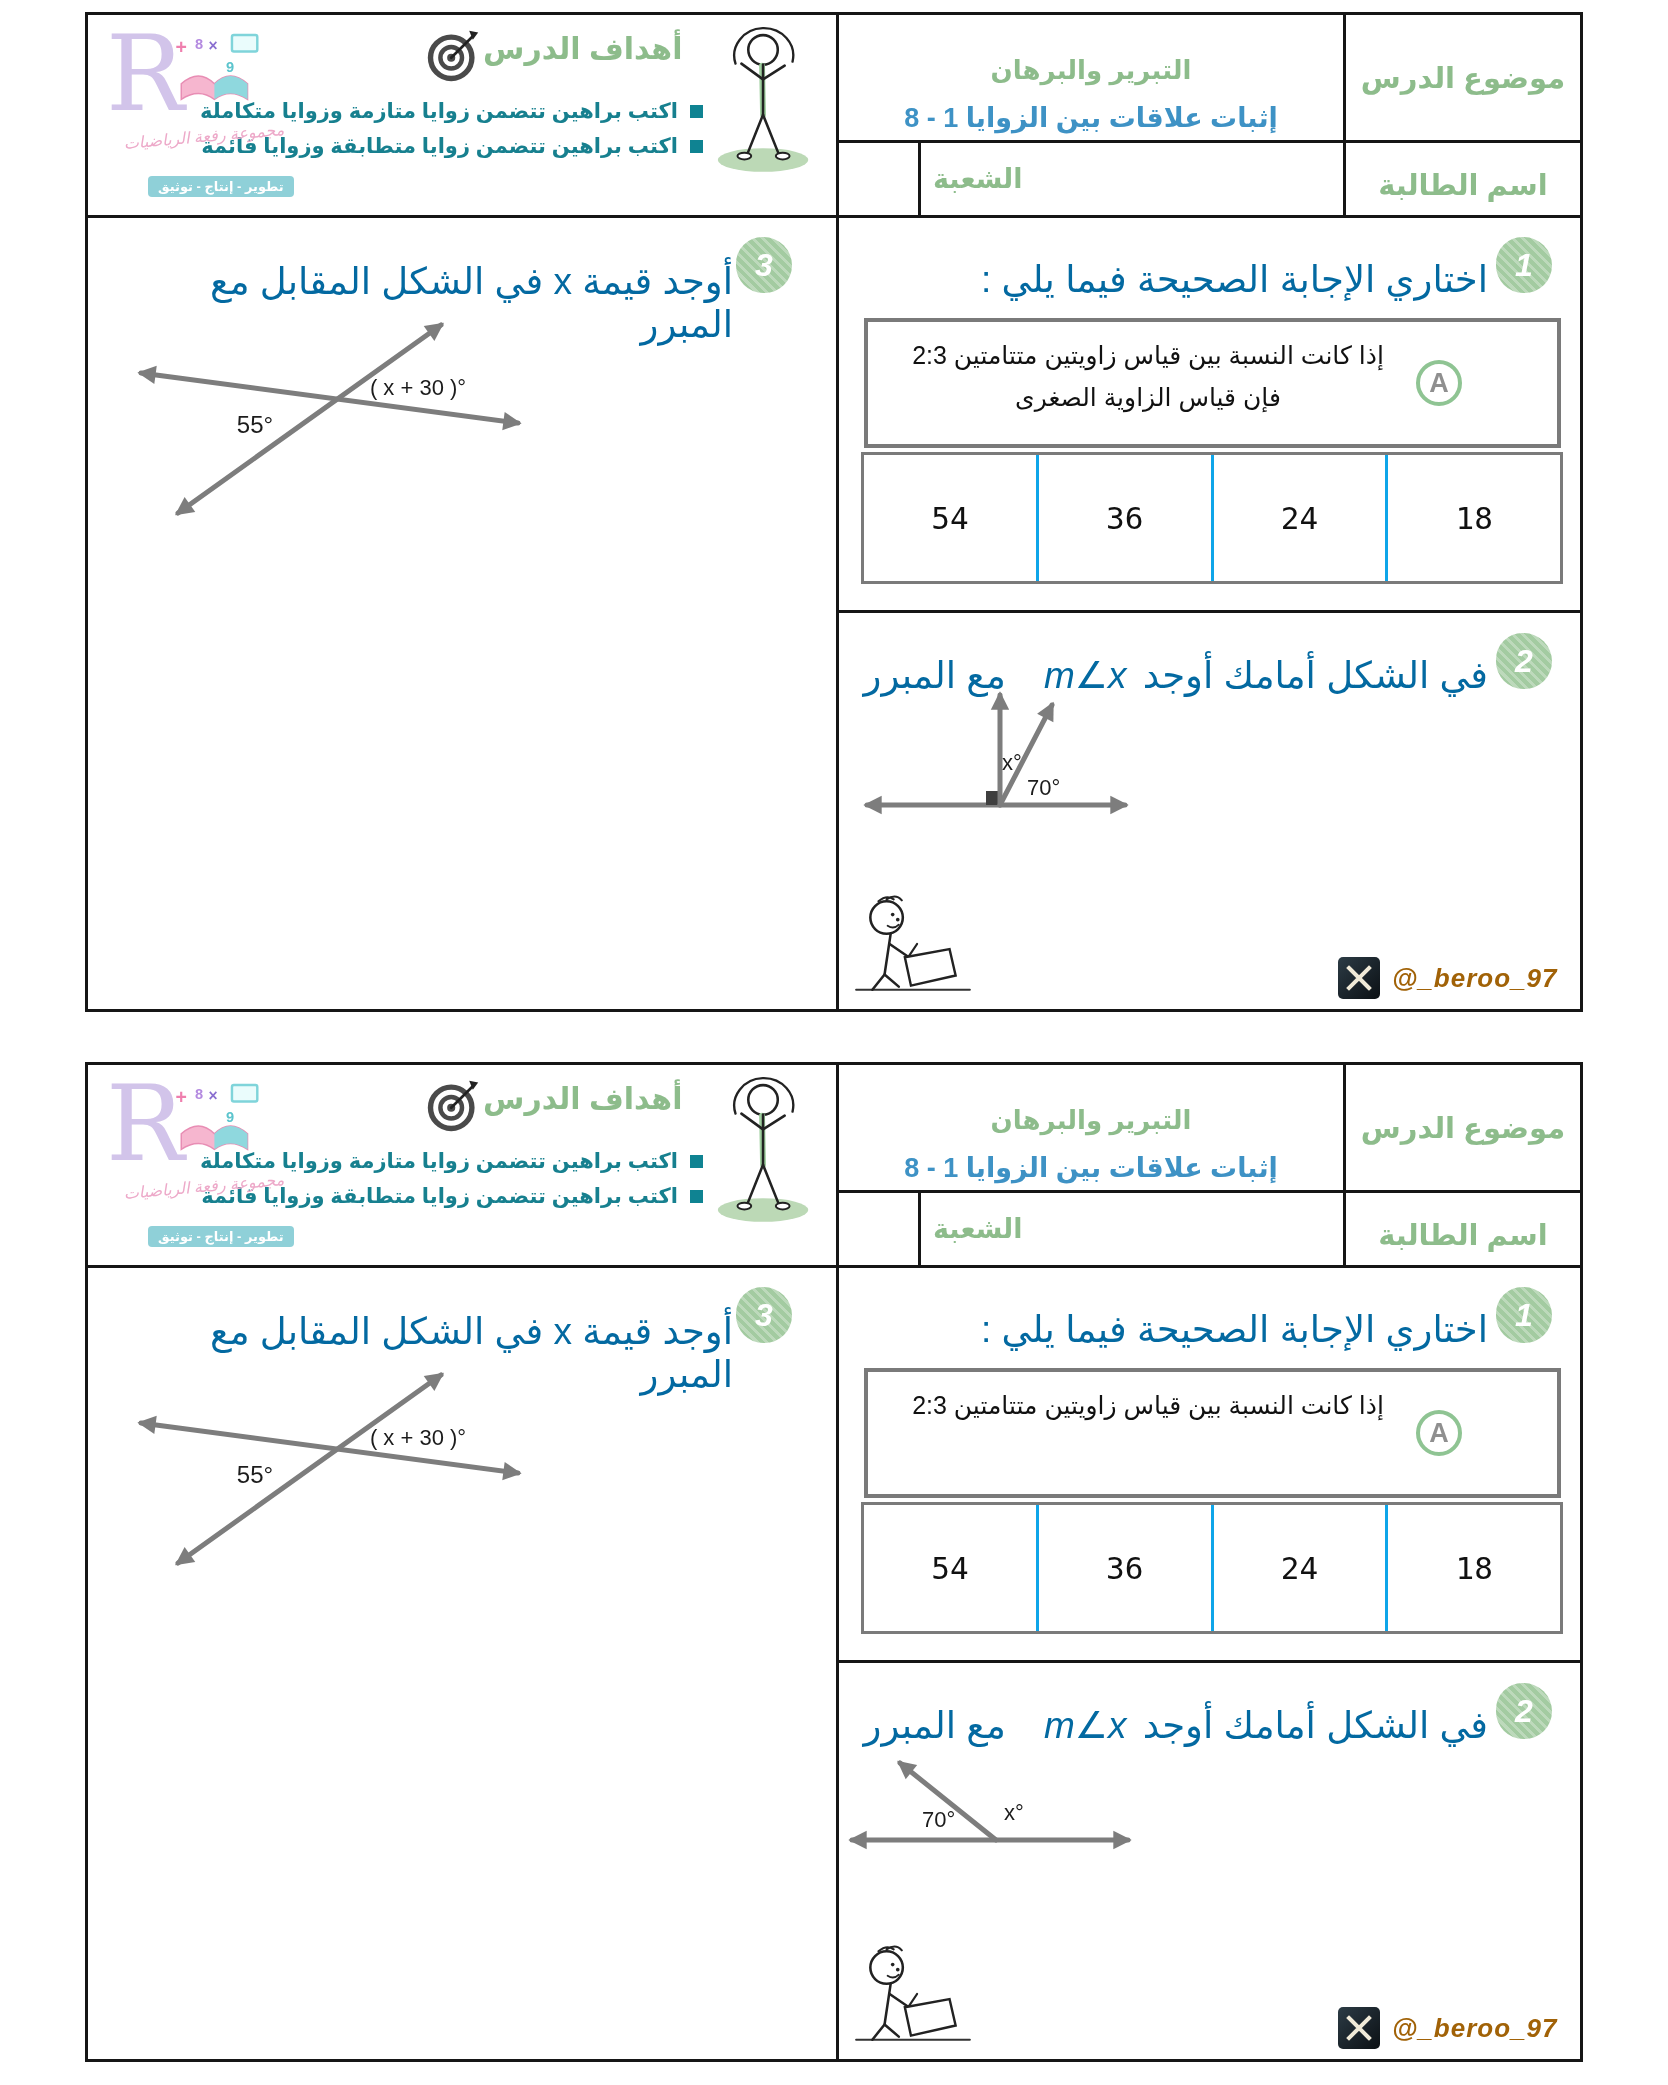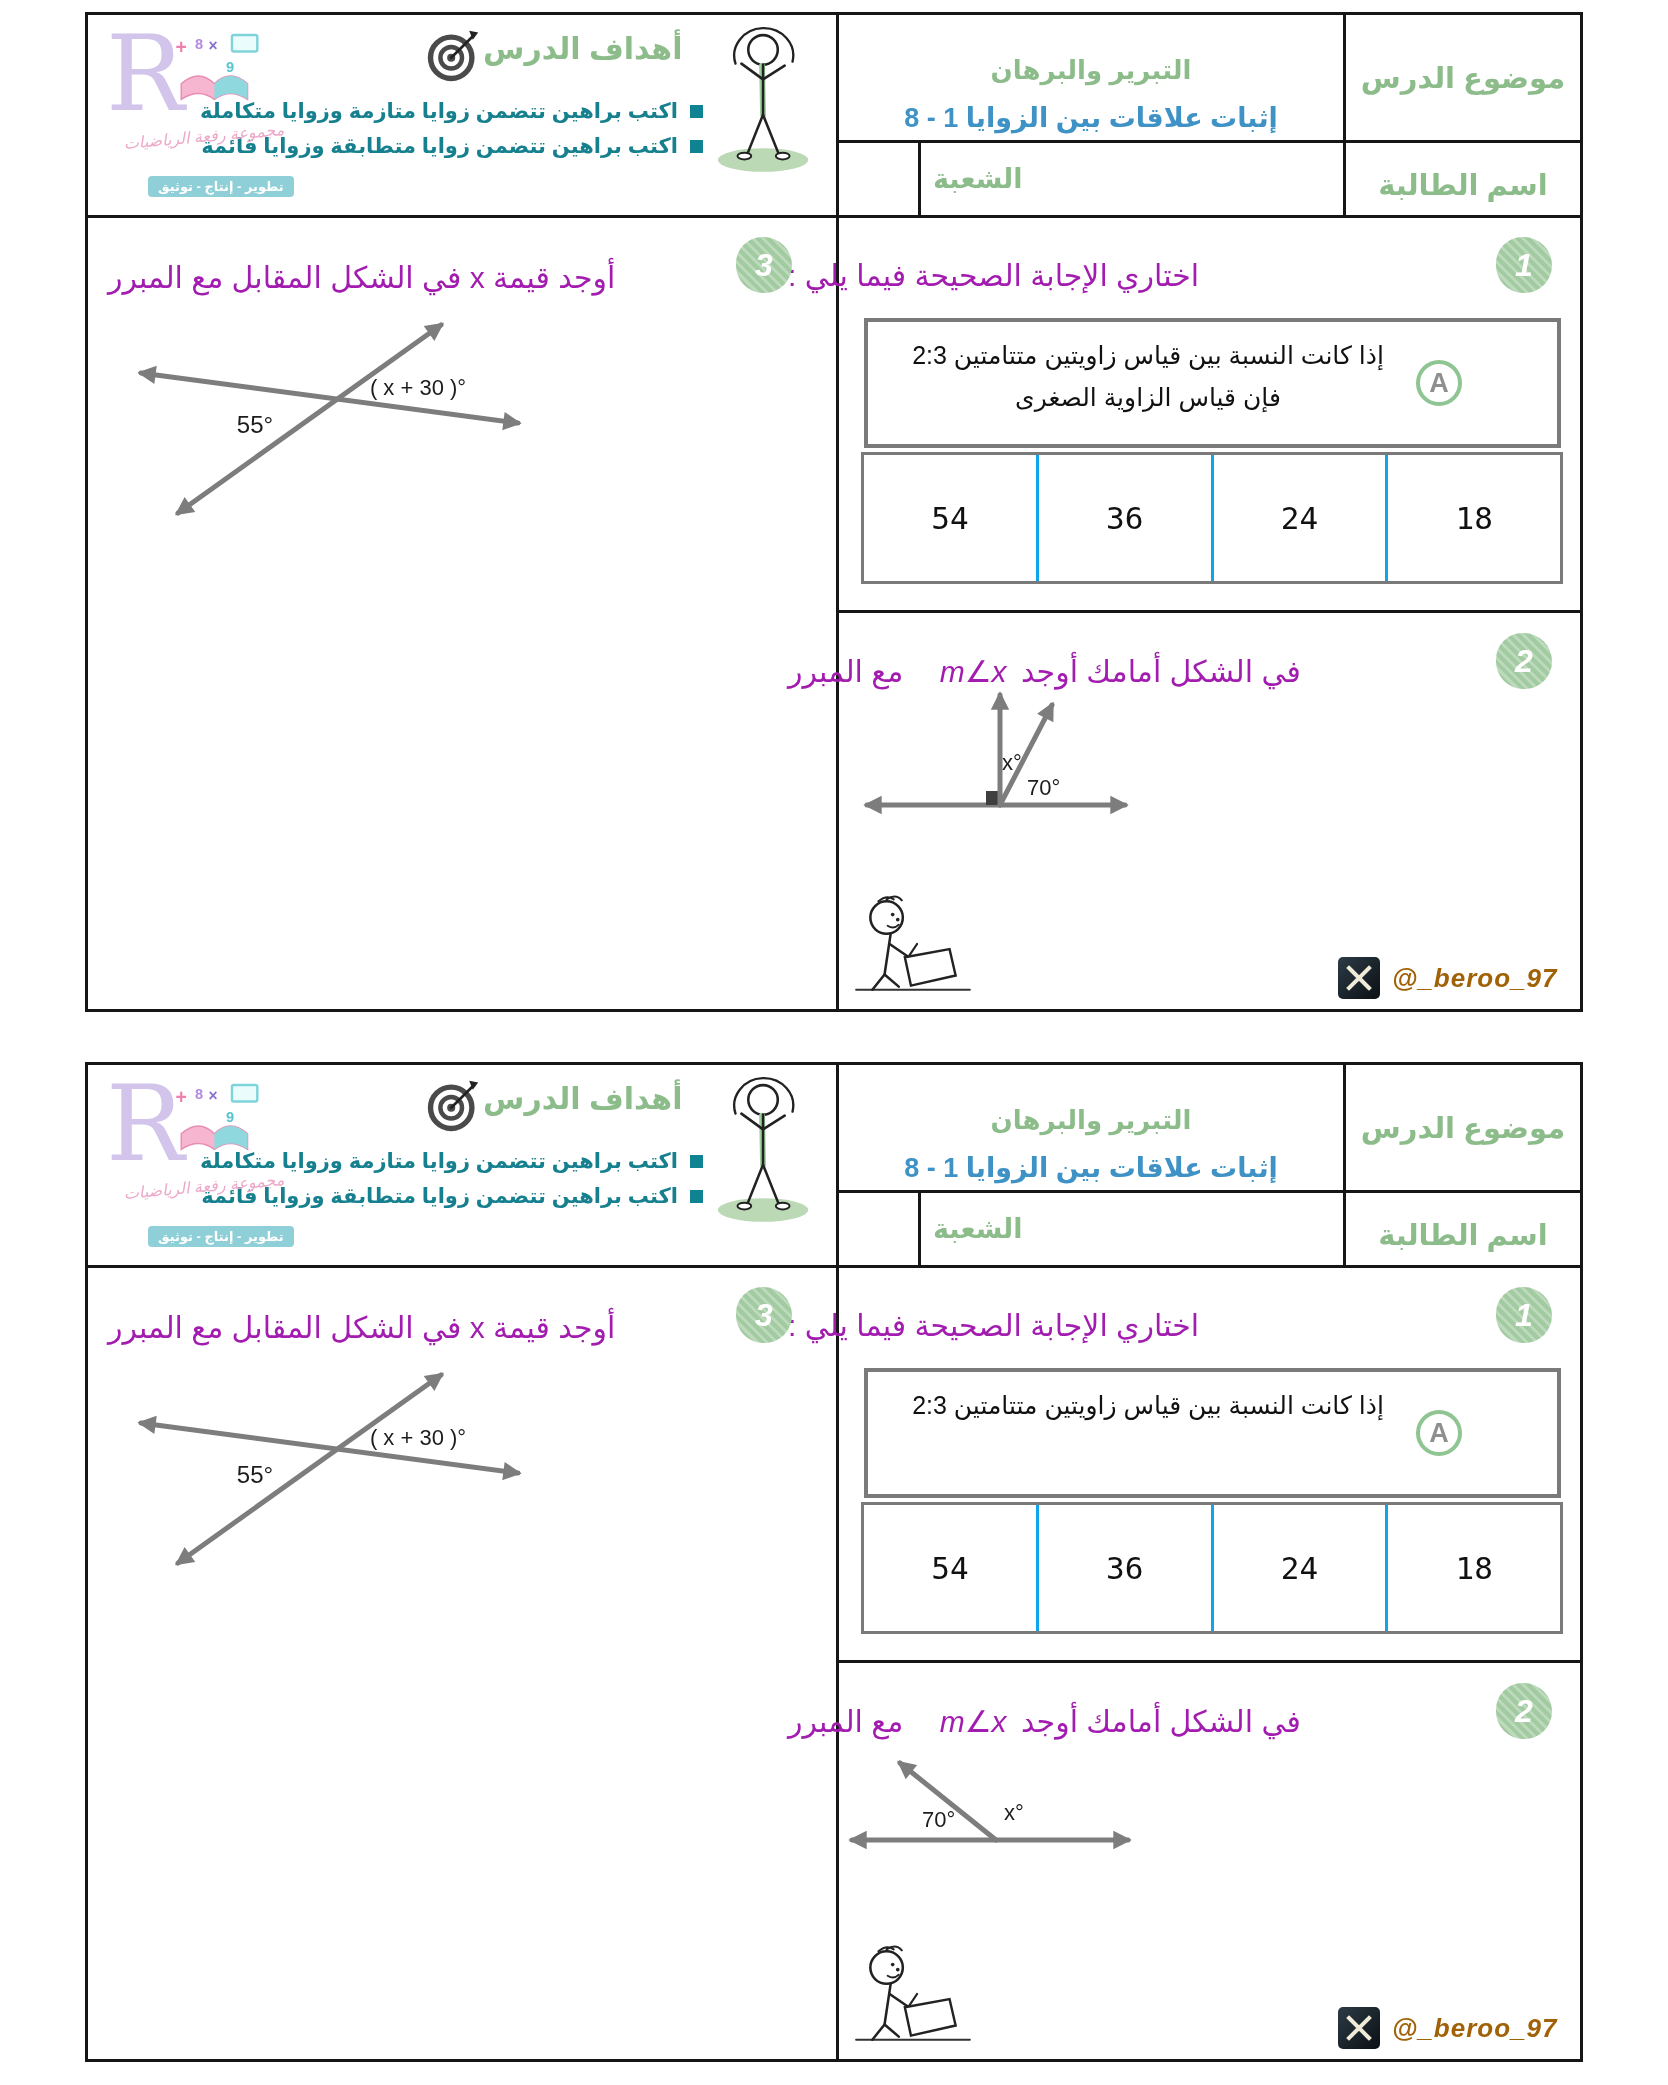--- a/index.html
+++ b/index.html
@@ -44,21 +44,21 @@
   .logo-badge{position:absolute;left:44px;top:145px;background:#8fd0d8;color:#fff;font-size:13px;font-weight:bold;
               padding:3px 10px;border-radius:4px;direction:rtl;}
 
   
   .qbadge{position:absolute;width:56px;height:56px;border-radius:48% 52% 50% 50%;
           background:#a3cba1;
           background-image:repeating-linear-gradient(45deg,rgba(255,255,255,.28) 0 3px,rgba(0,0,0,0) 3px 7px);
           color:#fff;font-size:32px;font-weight:bold;font-style:italic;
           display:flex;align-items:center;justify-content:center;}
   .b1{left:1408px;top:222px;} .b2{left:1408px;top:618px;} .b3{left:648px;top:222px;}
-  .prompt{position:absolute;direction:rtl;text-align:left;font-size:30px;color:#a21caf;}
+  .prompt{position:absolute;direction:rtl;text-align:right;font-size:37px;color:#0369a1;}
   .q1-prompt{left:700px;top:243px;width:700px;}
   .q2-prompt{left:700px;top:639px;width:700px;}
   .q3-prompt{left:20px;top:245px;width:625px;}
   .math-ltr{direction:ltr;unicode-bidi:isolate;font-style:italic;padding:0 6px;margin-left:22px;}
 
   .option-box{position:absolute;left:776px;top:303px;width:697px;height:130px;border:4px solid #7a7a7a;background:#fff;box-sizing:border-box;}
   .opt-label{position:absolute;left:548px;top:38px;width:46px;height:46px;border-radius:50%;border:4px solid #8fc493;
              color:#8f8f8f;font-size:27px;font-weight:bold;display:flex;align-items:center;justify-content:center;box-sizing:border-box;background:#fff;}
   .opt-text{position:absolute;left:15px;top:12px;width:530px;direction:rtl;text-align:center;font-size:25px;line-height:42px;color:#111;}
 

